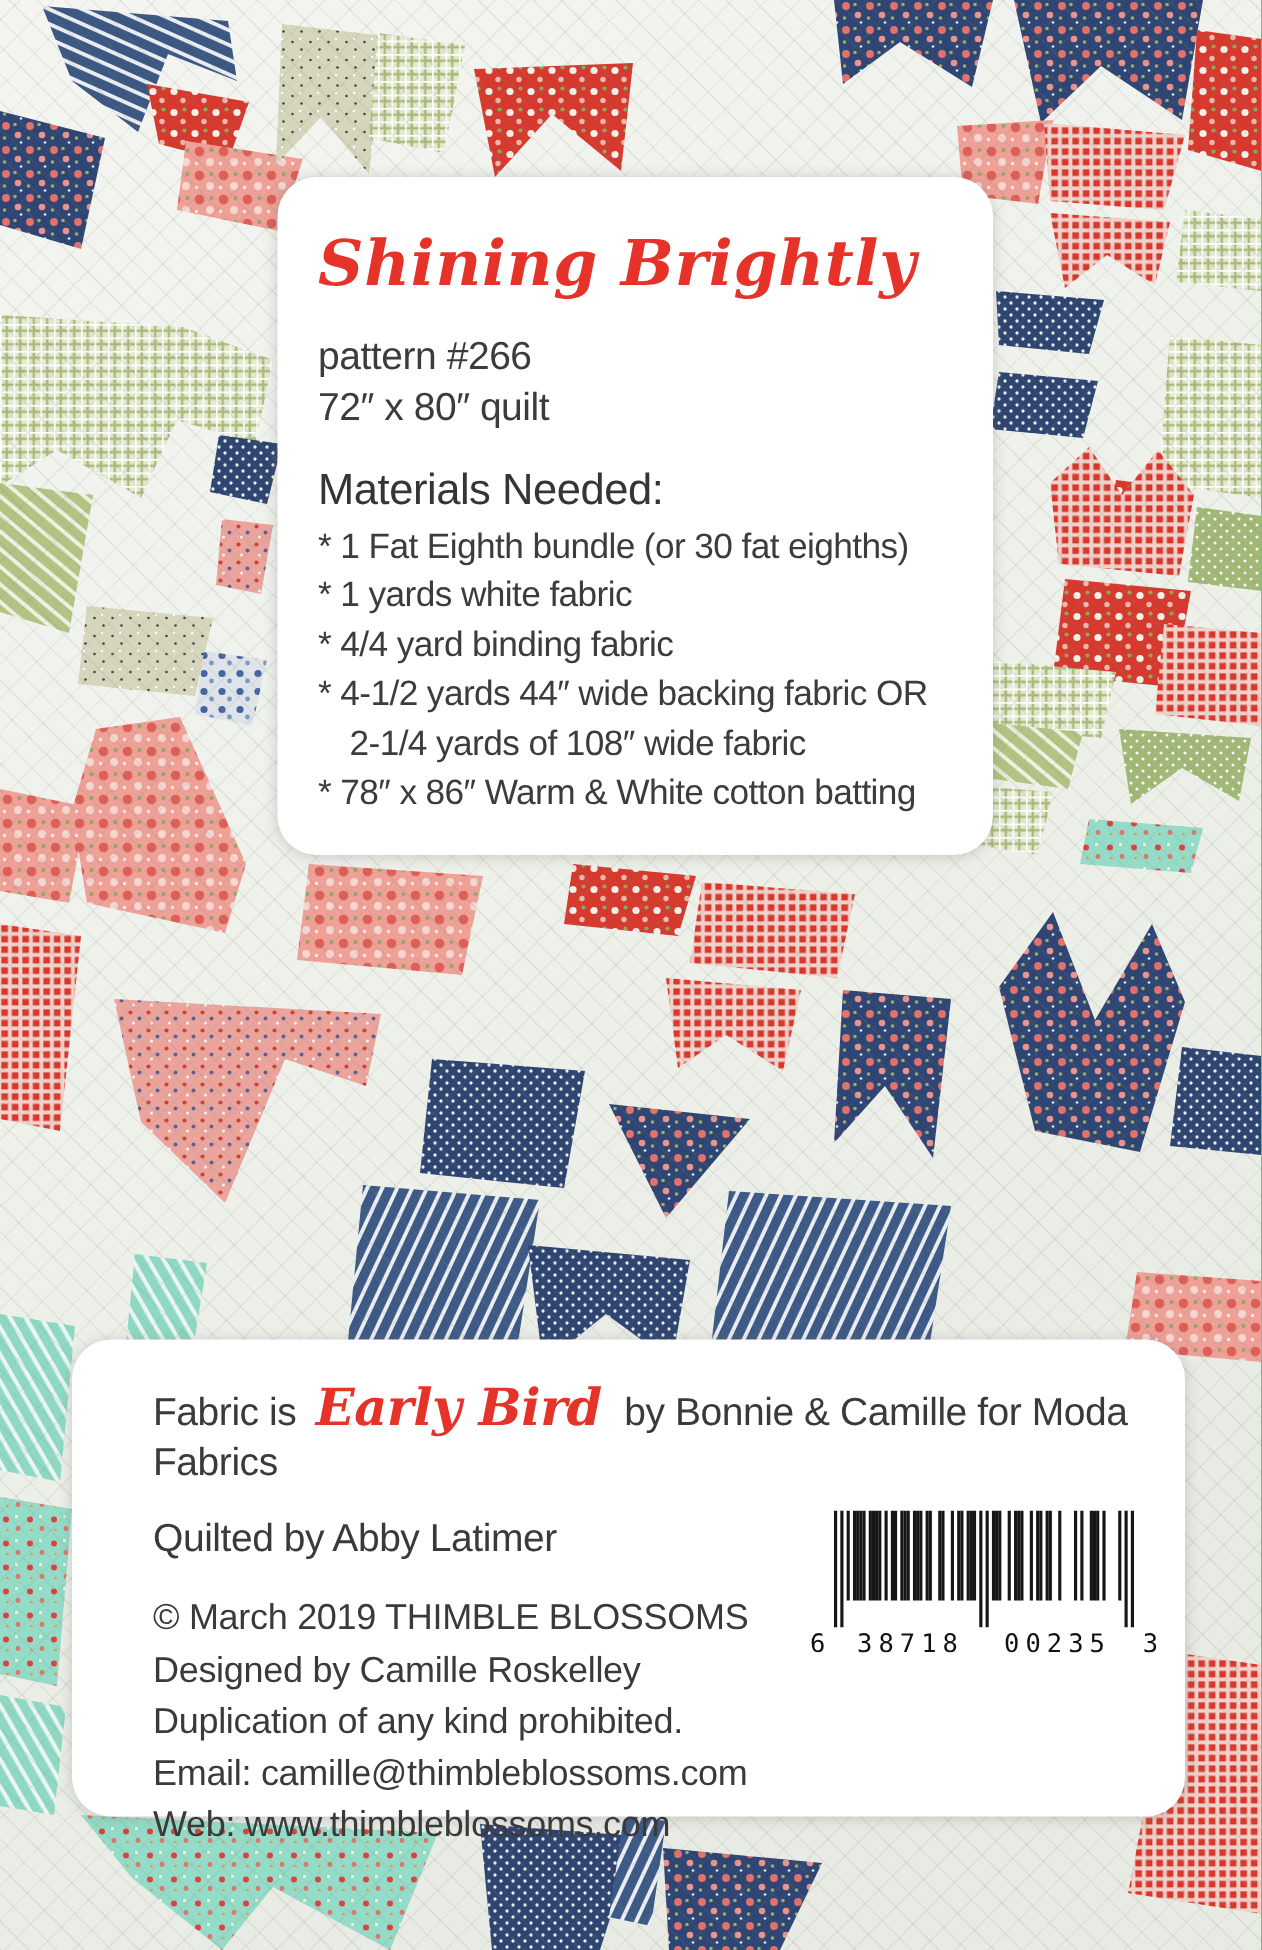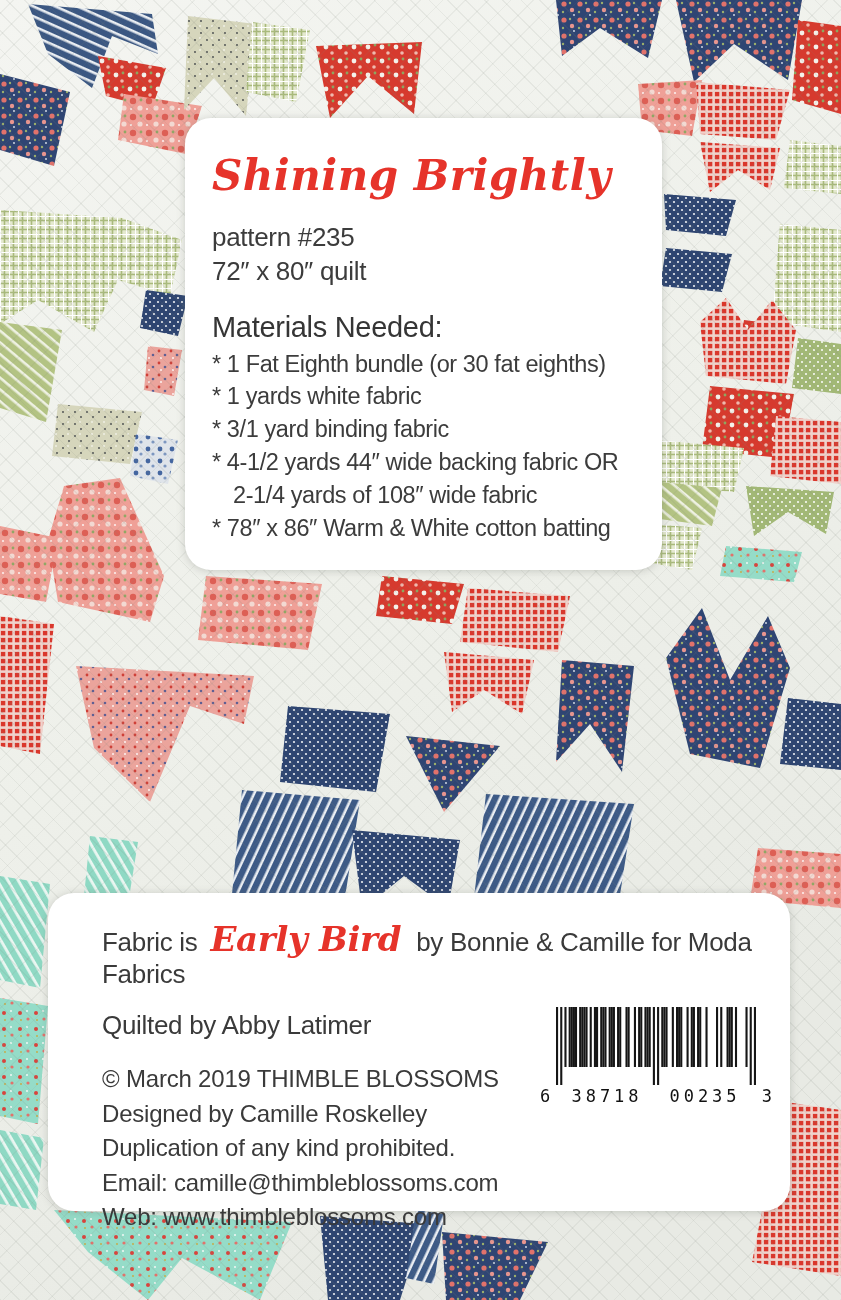--- a/index.html
+++ b/index.html
@@ -199,28 +199,28 @@
       <polygon points="416,1210 444,1214 434,1284 406,1278" fill="url(#navyStripe2)"></polygon>
       <polygon points="442,1232 548,1242 520,1300 446,1300" fill="url(#navyFloral)"></polygon>
     </g>
   </svg>
 
   <div class="texture"></div>
 
   <section class="card top-card">
     <h1 class="title">Shining Brightly</h1>
     <div class="meta">
-      <div>pattern #235</div>
+      <div>pattern #266</div>
       <div>72″ x 80″  quilt</div>
     </div>
     <div class="mat-head">Materials Needed:</div>
     <div class="mat-list">
       <div class="mat-item">* 1 Fat Eighth bundle (or 30 fat eighths)</div>
       <div class="mat-item">* 1 yards white fabric</div>
-      <div class="mat-item">* 3/1 yard binding fabric</div>
+      <div class="mat-item">* 4/4 yard binding fabric</div>
       <div class="mat-item">* 4-1/2 yards 44″ wide backing fabric OR</div>
       <div class="mat-item cont">2-1/4 yards of 108″ wide fabric</div>
       <div class="mat-item">* 78″ x 86″  Warm &amp; White cotton batting</div>
     </div>
   </section>
 
   <section class="card bottom-card">
     <div class="fabric-line">
       <span>Fabric is</span>
       <span class="collection">Early Bird</span>

